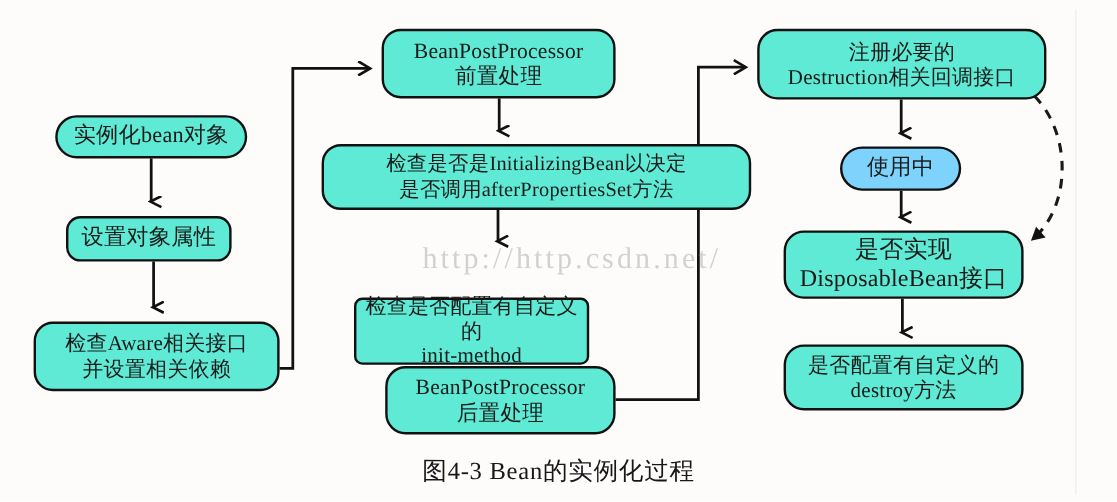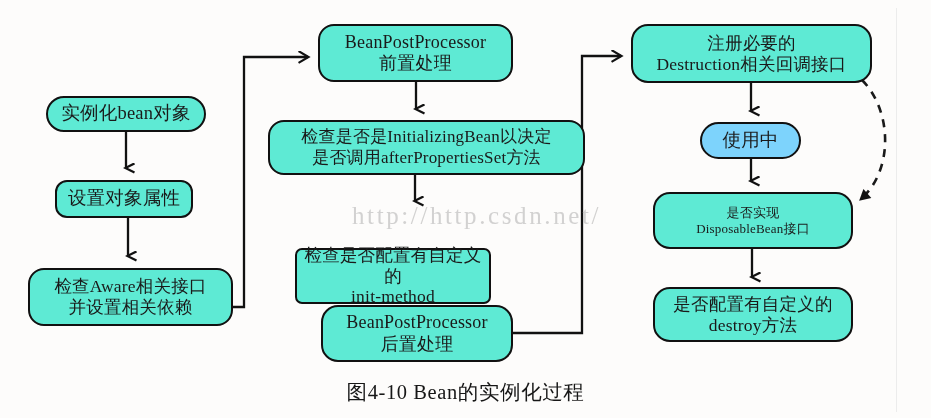--- a/index.html
+++ b/index.html
@@ -148,21 +148,21 @@
   <div class="node-box" style="left:28px;  top:268px; width:205px; height:58px; border-radius:16px; font-size:17.5px;">
     <span class="node-label">检查Aware相关接口
 并设置相关依赖</span>
   </div>
 
   <div class="node-box" style="left:318px; top:24px;  width:195px; height:58px; border-radius:16px; font-size:18px;">
     <span class="node-label">BeanPostProcessor
 前置处理</span>
   </div>
 
-  <div class="node-box" style="left:268px; top:120px; width:317px; height:55px; border-radius:16px; font-size:17px;">
+  <div class="node-box" style="left:268px; top:120px; width:358px; height:55px; border-radius:16px; font-size:17px;">
     <span class="node-label">检查是否是InitializingBean以决定
 是否调用afterPropertiesSet方法</span>
   </div>
 
   <div class="node-box" style="left:295px; top:212px; width:196px; height:56px; border-radius:7px; font-size:17.5px;margin-top:36px;">
     <span class="node-label">检查是否配置有自定义的
 init-method</span>
   </div>
 
   <div class="node-box" style="left:321px; top:305px; width:192px; height:57px; border-radius:17px; font-size:18px;">
@@ -172,28 +172,28 @@
 
   <div class="node-box" style="left:631px; top:24px;  width:241px; height:59px; border-radius:17px; font-size:17.5px;">
     <span class="node-label">注册必要的
 Destruction相关回调接口</span>
   </div>
 
   <div class="node-box gray" style="left:700px; top:122px; width:101px; height:37px; border-radius:19px; font-size:18.5px;">
     <span class="node-label">使用中</span>
   </div>
 
-  <div class="node-box" style="left:653px; top:192px; width:200px; height:57px; border-radius:17px; font-size:13px;">
+  <div class="node-box" style="left:653px; top:192px; width:200px; height:57px; border-radius:17px; font-size:20px;">
     <span class="node-label">是否实现
 DisposableBean接口</span>
   </div>
 
   <div class="node-box" style="left:653px; top:287px; width:200px; height:55px; border-radius:17px; font-size:17.5px;">
     <span class="node-label">是否配置有自定义的
 destroy方法</span>
   </div>
 
   <div id="watermark">http://http.csdn.net/</div>
 
-  <div id="caption">图4-10    Bean的实例化过程</div>
+  <div id="caption">图4-3    Bean的实例化过程</div>
 
   <div id="page-edge"></div>
 </div>
 
 </body></html>

